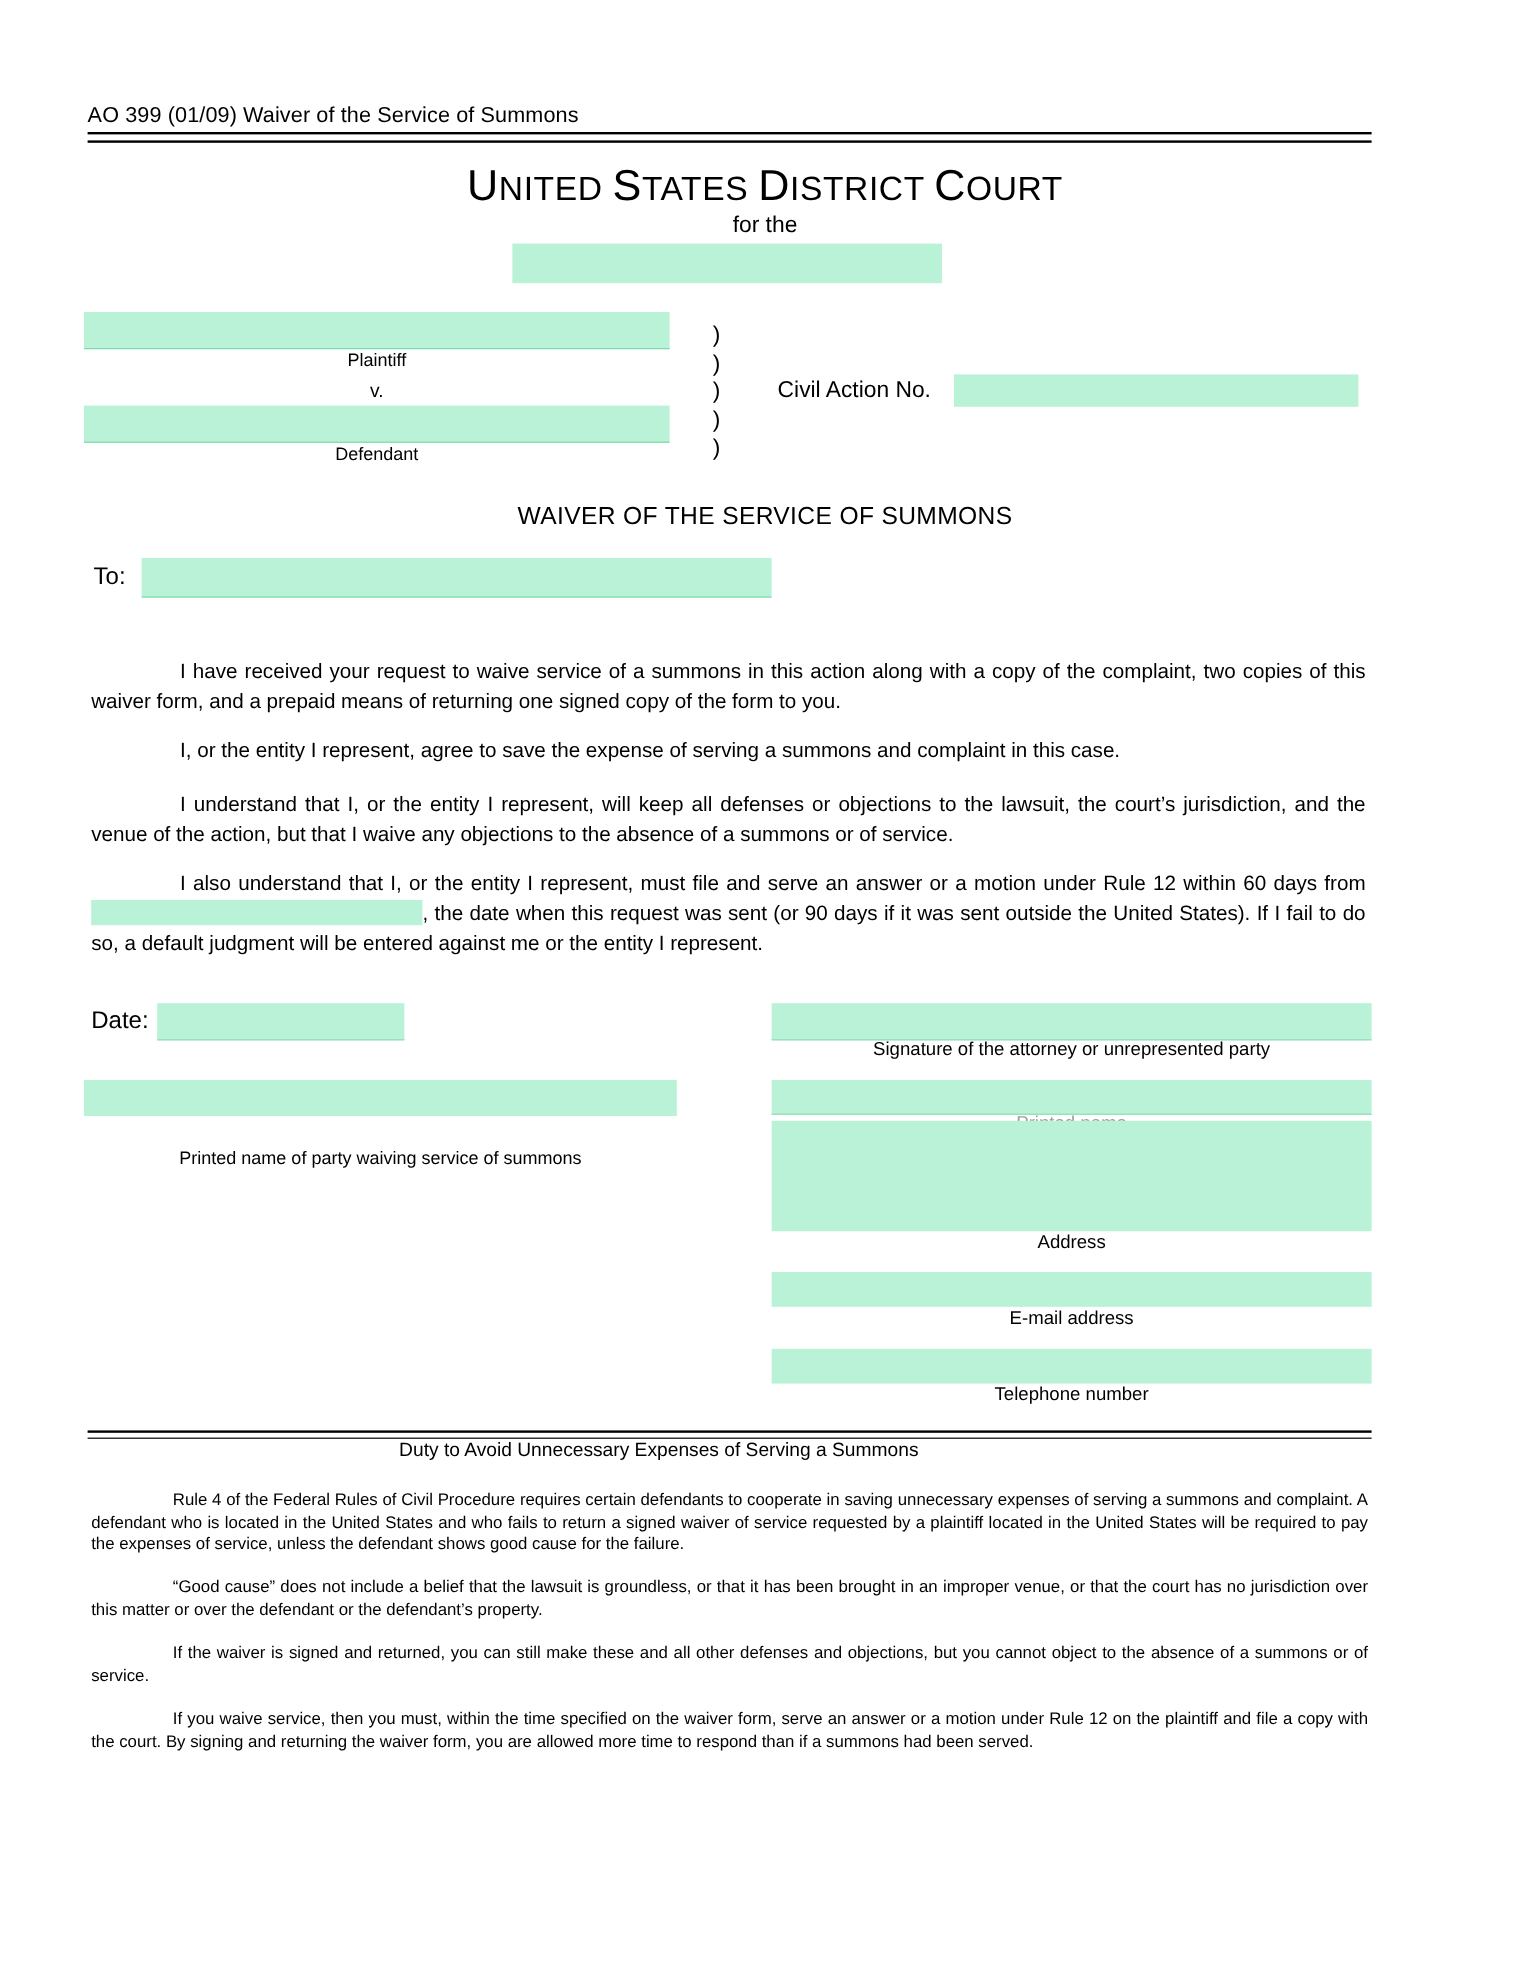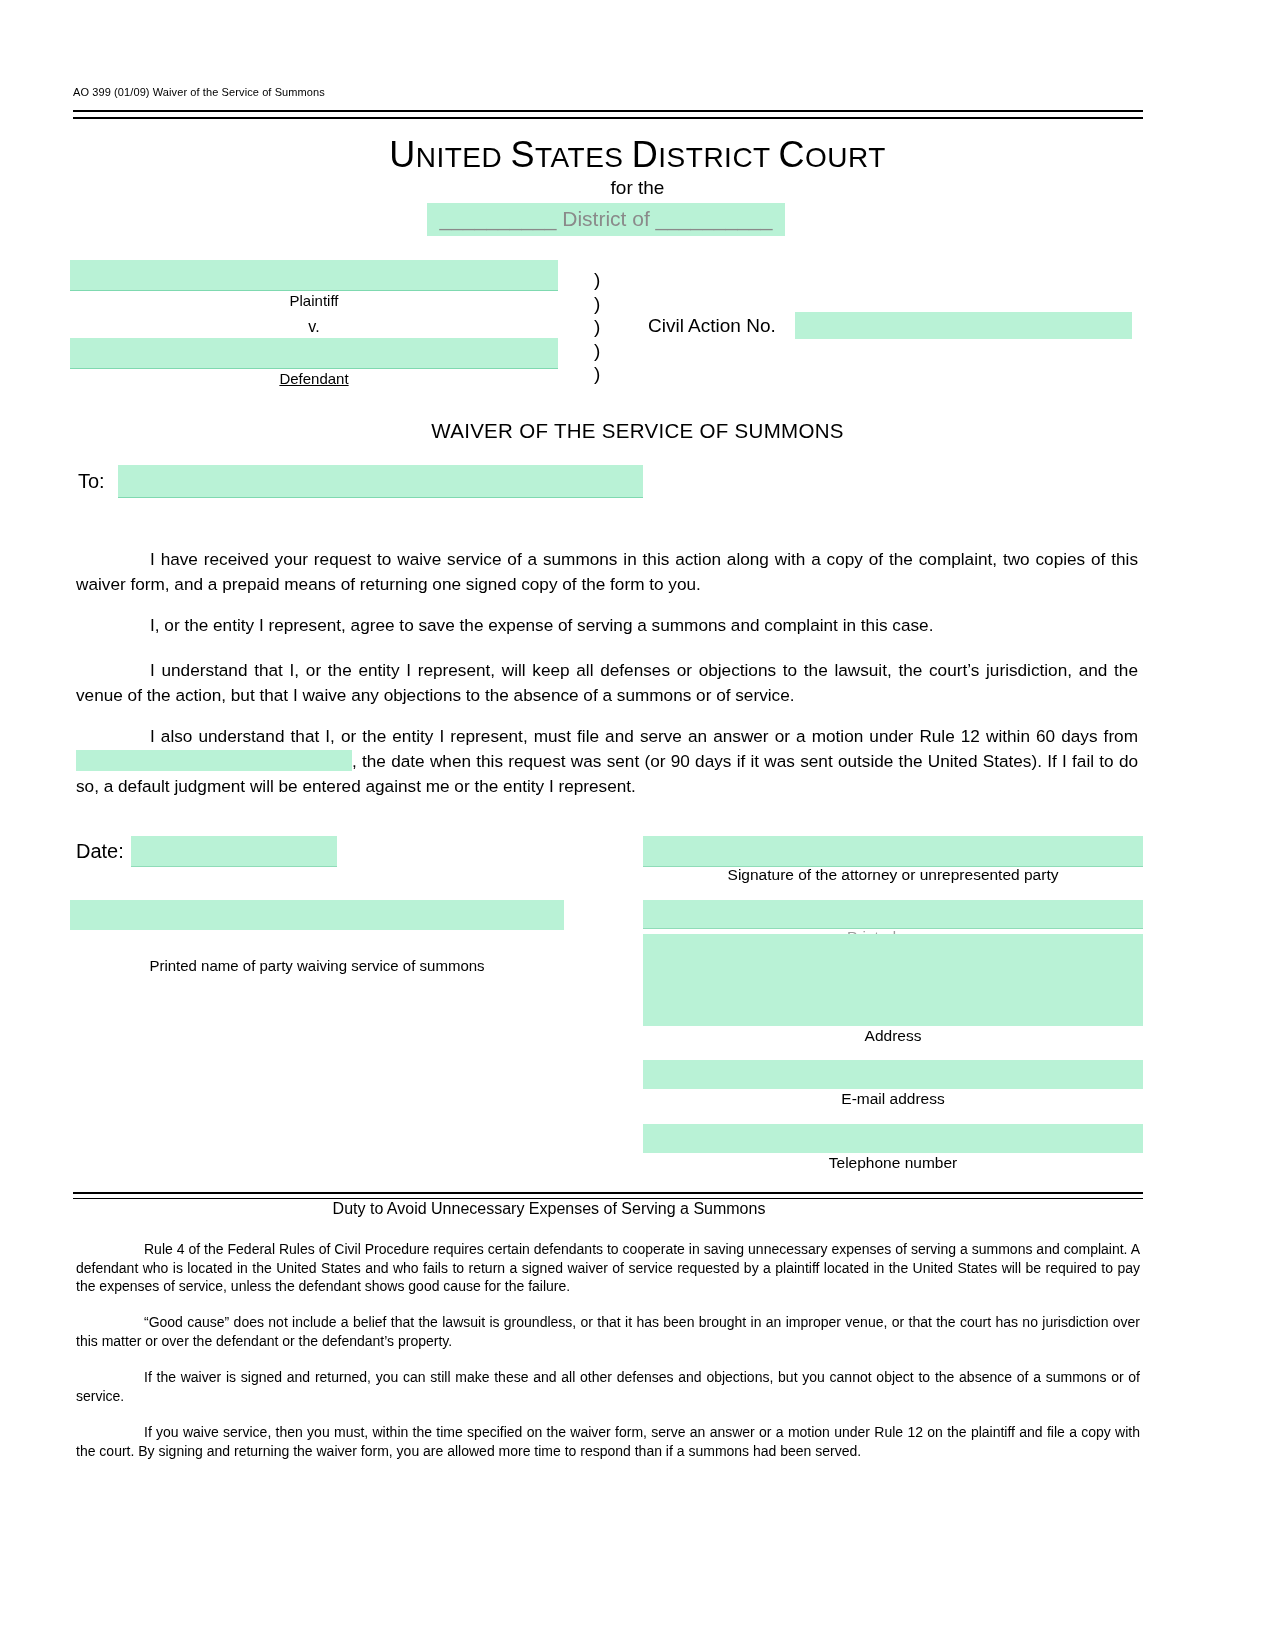--- a/index.html
+++ b/index.html
@@ -18,21 +18,21 @@
     margin: 0 auto;
     background: #ffffff;
     overflow: hidden;
   }
 
   
   .hdr-label {
     position: absolute;
     left: 73px;
     top: 86px;
-    font-size: 11px;
+    font-size: 18px;
     letter-spacing: 0.1px;
     white-space: nowrap;
     text-align: right;
   }
   .hdr-rule {
     position: absolute;
     left: 73px;
     top: 110px;
     width: 1070px;
     height: 5px;
@@ -116,21 +116,20 @@
     background: #b9f2d6;
     border-bottom: 1px solid #7fd9b0;
   }
   .cap-defendant-label {
     position: absolute;
     left: 70px;
     top: 370px;
     width: 488px;
     text-align: center;
     font-size: 15px;
-    text-decoration: underline;
   }
   .parens {
     position: absolute;
     left: 594px;
     top: 268px;
     font-size: 19px;
     line-height: 23.5px;
     color: #000;
   }
   .civil-action-label {
@@ -367,21 +366,20 @@
 <body>
 
 <div class="page">
 
   <div class="hdr-label">AO 399 (01/09) Waiver of the Service of Summons</div>
   <div class="hdr-rule"></div>
 
   <div class="court-title"><span>U</span><span class="sc">NITED </span><span>S</span><span class="sc">TATES </span><span>D</span><span class="sc">ISTRICT </span><span>C</span><span class="sc">OURT</span></div>
   <div class="for-the">for the</div>
   <div class="district-field"></div>
-  <div class="district-inner">__________ District of __________</div>
 
   <div class="cap-plaintiff-field"></div>
   <div class="cap-plaintiff-label">Plaintiff</div>
   <div class="cap-v">v.</div>
   <div class="cap-defendant-field"></div>
   <div class="cap-defendant-label">Defendant</div>
   <div class="parens">)<br>)<br>)<br>)<br>)</div>
   <div class="civil-action-label">Civil Action No.</div>
   <div class="civil-action-field"></div>
 

